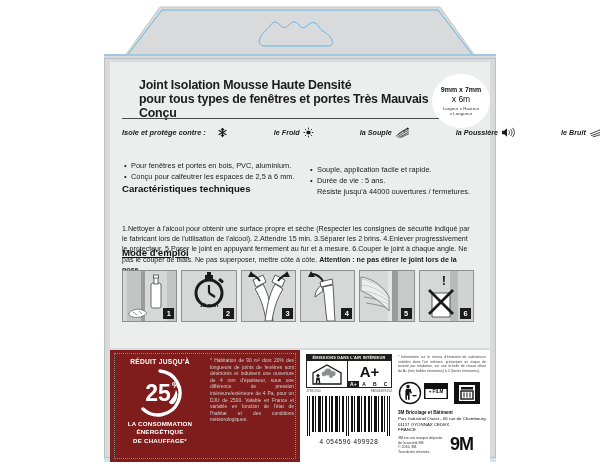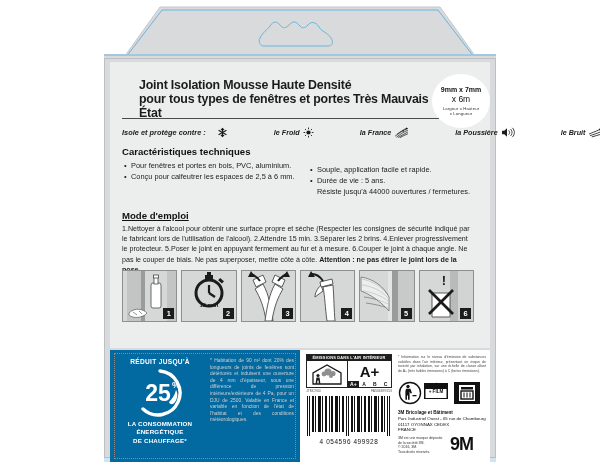--- a/index.html
+++ b/index.html
@@ -38,21 +38,21 @@
 
   
   .featrow{position:absolute;left:8px;top:58px;width:330px;height:16px;
            display:flex;align-items:center;gap:3px;}
   .featlead{font-size:7.4px;font-style:italic;font-weight:bold;color:#1b1b1b;margin-right:8px;white-space:nowrap;}
   .feat{display:flex;align-items:center;gap:2px;}
   .feat .ftxt{font-size:7.2px;font-style:italic;font-weight:bold;color:#1b1b1b;white-space:nowrap;padding-left:44px;}
   .feat svg{display:block;}
 
   
-  .sechead{font-size:9.6px;font-weight:bold;color:#111;}
+  .sechead{font-size:9.6px;font-weight:bold;color:#111;margin-top:37px;}
   .charhead{position:absolute;left:8px;top:80px;}
   .colL{position:absolute;left:10px;top:94px;width:182px;}
   .colR{position:absolute;left:196px;top:98px;width:176px;}
   .bullet{font-size:7.4px;color:#1b1b1b;line-height:11px;padding-left:7px;position:relative;white-space:nowrap;}
   .bullet:before{content:"\2022";position:absolute;left:0;top:-0.5px;font-size:7.5px;}
   .subline{font-size:7.4px;color:#1b1b1b;line-height:11px;padding-left:7px;white-space:nowrap;}
 
   
   .modehead{position:absolute;left:8px;top:144px;text-decoration:underline;}
   .modebody{position:absolute;left:8px;top:158px;width:350px;font-size:7.1px;
@@ -62,21 +62,21 @@
   
   .steps{position:absolute;left:8px;top:204px;width:352px;height:52px;display:flex;gap:4px;}
   .step{position:relative;width:56px;height:52px;background:#d6d7d7;border:1px solid #8d8f90;
         box-sizing:border-box;overflow:hidden;}
   .stepnum{position:absolute;right:2px;bottom:2px;width:11px;height:11px;background:#1c1c1c;
            color:#fff;font-size:7.4px;font-weight:bold;line-height:11px;text-align:center;}
   .stept{position:absolute;left:0;right:0;bottom:13px;text-align:center;font-size:6px;
          font-weight:bold;color:#1b1b1b;}
 
   
-  .blackstrip{position:absolute;left:110px;top:350px;width:190px;height:112px;background:#0369a1;}
+  .blackstrip{position:absolute;left:110px;top:350px;width:190px;height:112px;background:#7f1d1d;}
   .dotborder{position:absolute;left:4px;top:3px;right:4px;bottom:3px;border:1px dotted #8a8a8a;}
   .energy{position:absolute;left:4px;top:6px;width:92px;height:100px;color:#fff;text-align:center;}
   .energy .et{font-size:6.6px;font-weight:bold;letter-spacing:0.3px;margin-top:2px;}
   .circwrap{position:relative;width:58px;height:50px;margin:3px auto 2px auto;}
   .energy .eb{font-size:6.2px;font-weight:bold;line-height:8.4px;letter-spacing:0.2px;}
   .footnote{position:absolute;left:100px;top:8px;width:84px;color:#cfcfcf;font-size:4.9px;
             line-height:6.6px;text-align:justify;}
 
   
   .whiteblk{position:absolute;left:300px;top:350px;width:190px;height:112px;background:#ffffff;}
@@ -130,21 +130,21 @@
   <div class="edgeL"></div>
   <div class="edgeR"></div>
   <div class="card"></div>
   <div class="bluebar"></div>
 
   <div class="panel">
     <div class="inner">
 
       <div class="headline">
         <div class="l1">Joint Isolation Mousse Haute Densité</div>
-        <div class="l2">pour tous types de fenêtres et portes Très Mauvais État</div>
+        <div class="l2">pour tous types de fenêtres et portes Très Mauvais Conçu</div>
       </div>
       <div class="rule"></div>
 
       <div class="dimbadge">
         <div class="d1">9mm x 7mm</div>
         <div class="d2">x 6m</div>
         <div class="d3">Largeur x Hauteur</div>
         <div class="d3" style="margin-top:0">x Longueur</div>
       </div>
 
@@ -175,21 +175,21 @@
                   <line x1="6" y1="9.6" x2="6" y2="11.4"></line>
               <line x1="0.6" y1="6" x2="2.4" y2="6"></line>
                   <line x1="9.6" y1="6" x2="11.4" y2="6"></line>
               <line x1="2.2" y1="2.2" x2="3.4" y2="3.4"></line>
                   <line x1="8.6" y1="8.6" x2="9.8" y2="9.8"></line>
               <line x1="9.8" y1="2.2" x2="8.6" y2="3.4"></line>
                   <line x1="3.4" y1="8.6" x2="2.2" y2="9.8"></line>
                 </g>
               </svg>
           </span>
-          <span class="ftxt">la France</span>
+          <span class="ftxt">la Souple</span>
         </span>
 
         <span class="feat">
           <span>
             <svg width="15" height="11" viewBox="0 0 16 12">
                 <g stroke="#1b1b1b" stroke-width="0.8" fill="none">
               <path d="M1 10 C5 7 9 4 15 1.5"></path>
                   <path d="M2.5 11 C6.5 8.2 10 5.5 15 3.4"></path>
               <path d="M4 11.6 C8 9.4 11.5 7.2 15 5.4"></path>
                   <path d="M3 8 C6 5.6 10 3.2 14 1"></path>

